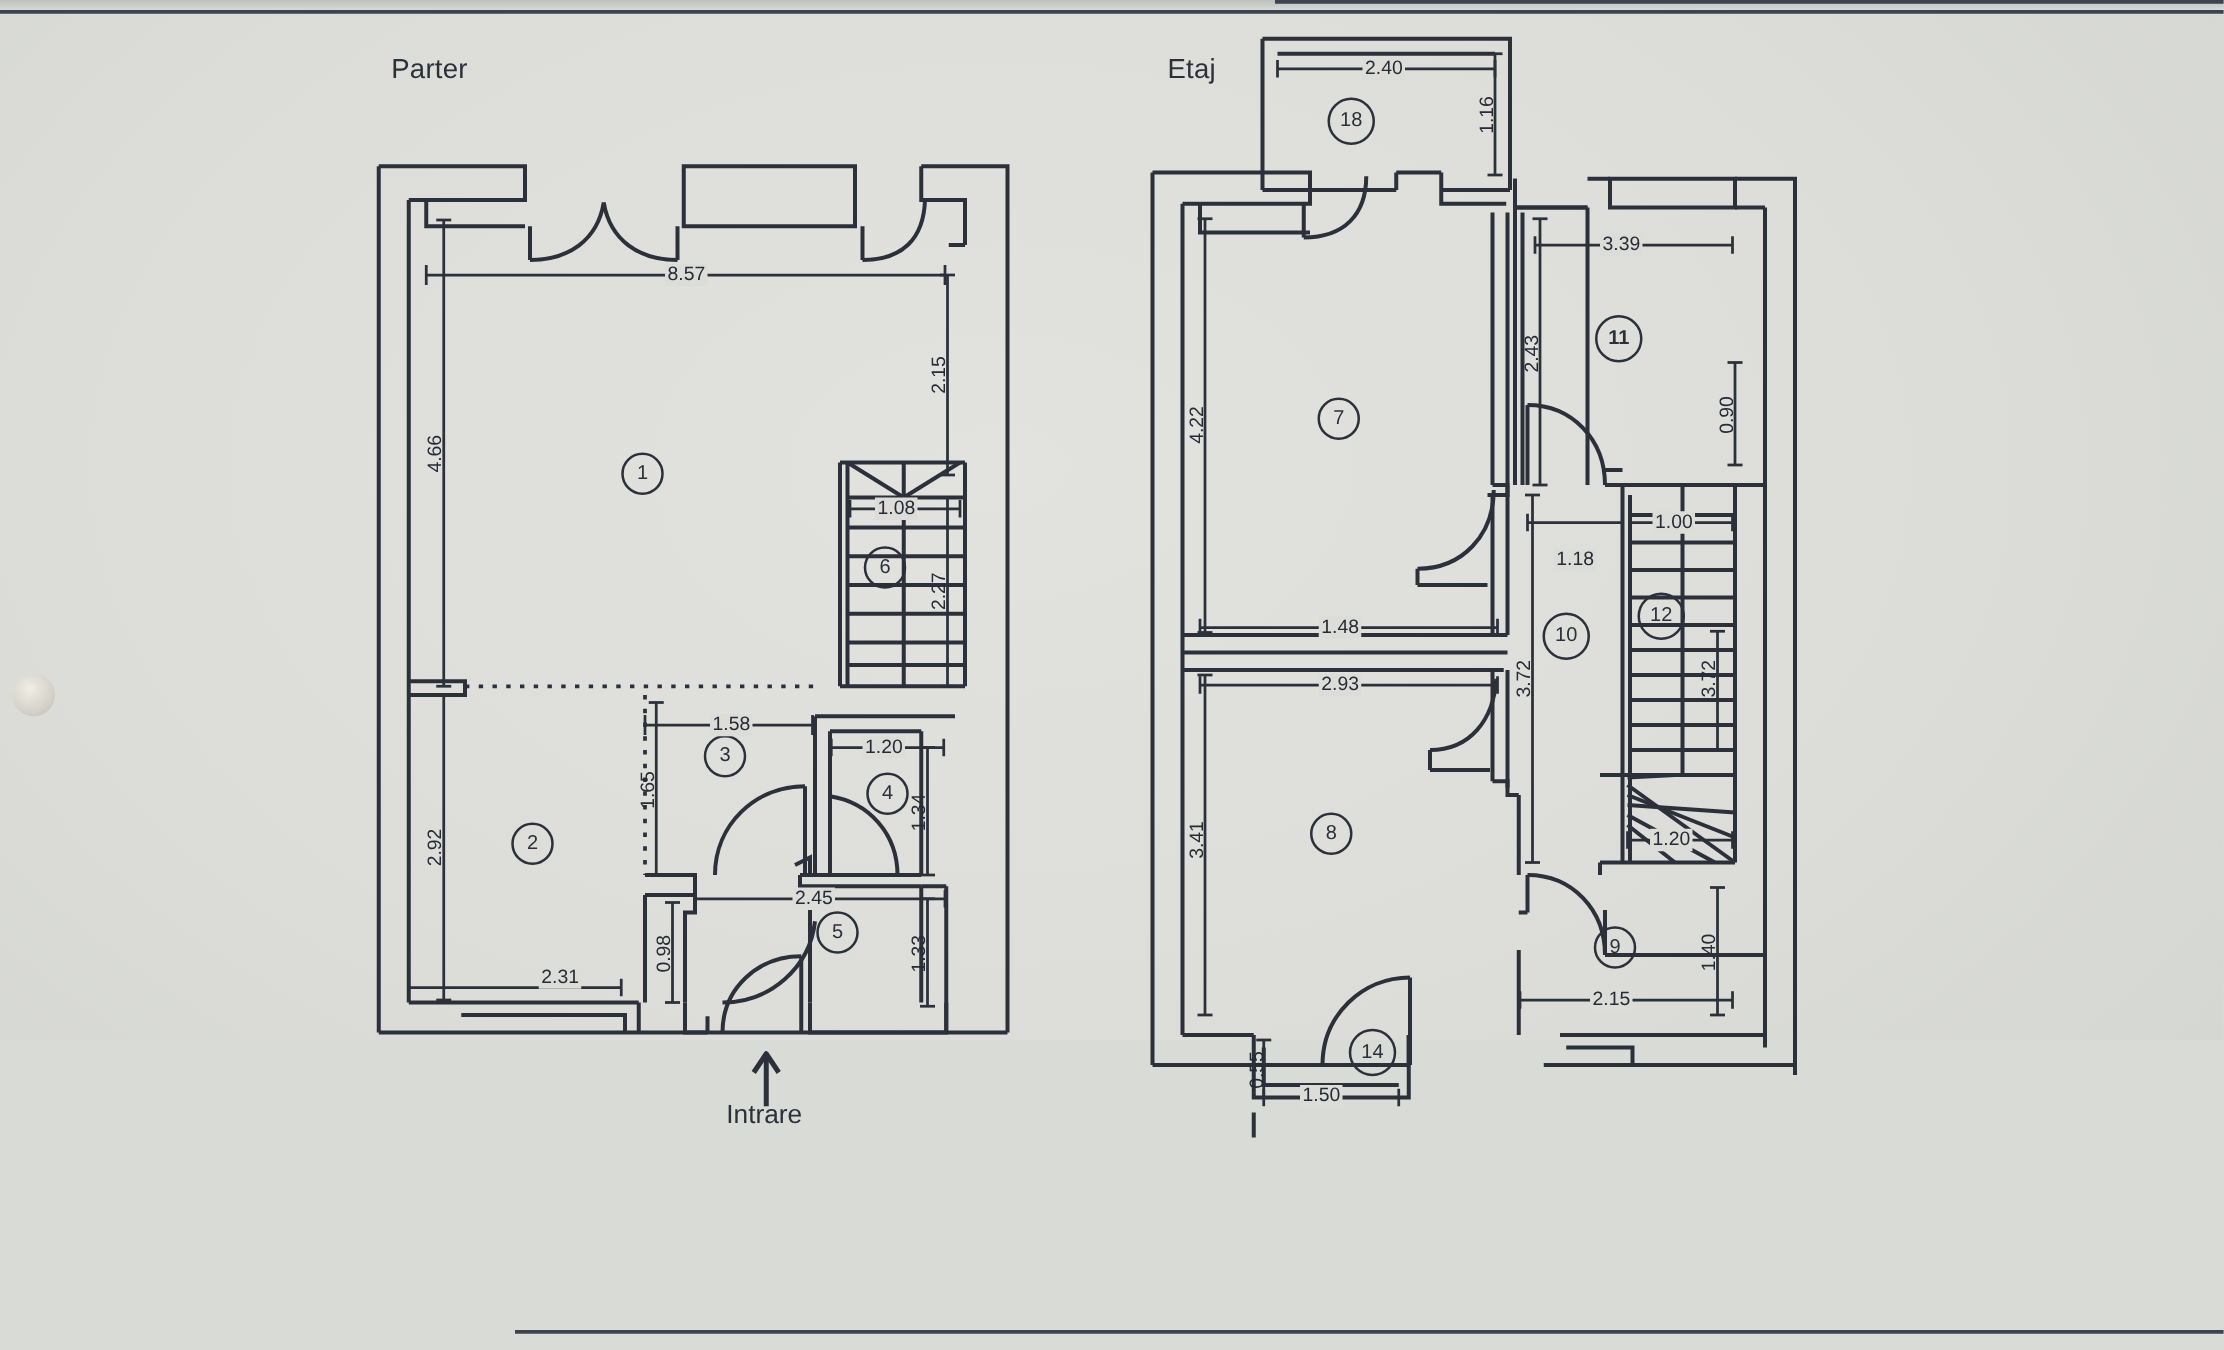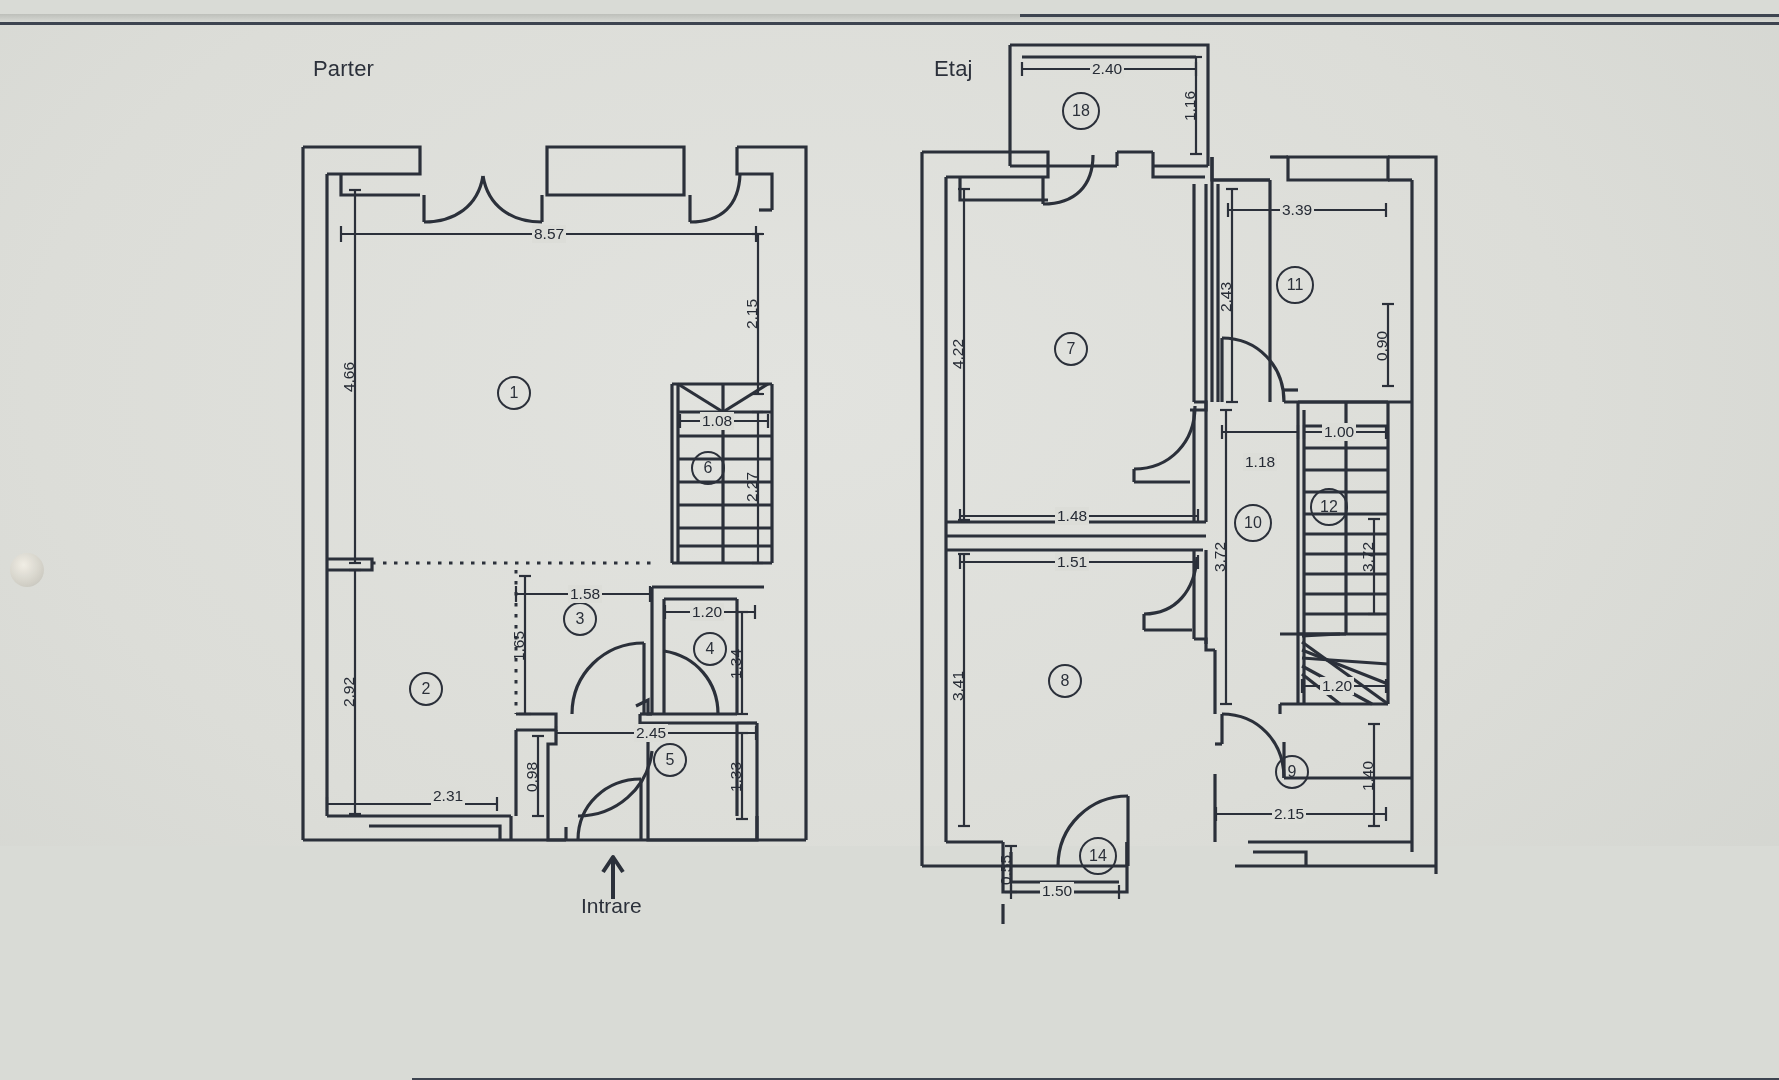--- a/index.html
+++ b/index.html
@@ -3,21 +3,21 @@
 <meta charset="utf-8">
 <style>
   html,body{margin:0;padding:0;}
   body{
     width:1779px;height:1080px;overflow:hidden;
     background:#d9dbd6;
     font-family:"Liberation Sans", sans-serif;
     position:relative;
   }
   #sheet{
-    position:absolute;left:0;top:14px;width:1779px;height:832px;
+    position:absolute;left:0;top:0;width:1779px;height:832px;
     background:
       radial-gradient(ellipse 1400px 900px at 45% 45%, #e2e3df 0%, #dcddd8 55%, #d2d4cf 100%);
   }
   #topband{left:0;top:0;width:1779px;height:8px;background:linear-gradient(#bdbfba,#d7d9d4);}
   #topline{position:absolute;left:0;top:8px;width:1779px;height:3px;background:#3d4450;}
   #topline2{position:absolute;left:1020px;top:0px;width:759px;height:3px;background:#3d4450;}
   #botline{position:absolute;left:412px;top:1064px;width:1367px;height:3px;background:#3d4450;}
   #blur-dot{
     position:absolute;left:10px;top:539px;width:34px;height:34px;border-radius:50%;
     background:radial-gradient(circle at 40% 35%,#f2efe6,#cfcdc4 70%,#b9b8b1);
@@ -405,35 +405,35 @@
   <div class="dim" style="left:395px;top:773px;background:#dcddd8;padding:0 2px;margin-left:36px;">2.31</div>
 
   <div id="intrare" style="left:581px;top:880px;">Intrare</div>
 
   <div class="ttl" style="left:934px;top:42px;">Etaj</div>
 
   <div class="rn" style="left:1054px;top:318px;">7</div>
   <div class="rn" style="left:1048px;top:650px;">8</div>
   <div class="rn" style="left:1275px;top:741px;">9</div>
   <div class="rn w" style="left:1234px;top:490px;">10</div>
-  <div class="rn w" style="left:1276px;top:252px;">11</div>
+  <div class="rn w" style="left:1276px;top:252px;font-weight:bold;">11</div>
   <div class="rn w" style="left:1310px;top:474px;">12</div>
   <div class="rn w" style="left:1062px;top:78px;">18</div>
   <div class="rn w" style="left:1079px;top:823px;">14</div>
 
   <div class="dim" style="left:1090px;top:46px;background:#dcddd8;padding:0 2px;">2.40</div>
   <div class="dim dimv" style="left:1190px;top:92px;transform:rotate(-90deg) translate(-50%,-50%);">1.16</div>
   <div class="dim" style="left:1280px;top:187px;background:#dcddd8;padding:0 2px;">3.39</div>
   <div class="dim dimv" style="left:1226px;top:283px;transform:rotate(-90deg) translate(-50%,-50%);">2.43</div>
   <div class="dim dimv" style="left:1382px;top:332px;transform:rotate(-90deg) translate(-50%,-50%);">0.90</div>
   <div class="dim dimv" style="left:958px;top:340px;transform:rotate(-90deg) translate(-50%,-50%);">4.22</div>
   <div class="dim" style="left:1243px;top:409px;background:#dcddd8;padding:0 2px;margin-top:30px;">1.18</div>
   <div class="dim" style="left:1322px;top:409px;background:#dcddd8;padding:0 2px;">1.00</div>
   <div class="dim" style="left:1055px;top:493px;background:#dcddd8;padding:0 2px;">1.48</div>
-  <div class="dim" style="left:1055px;top:539px;background:#dcddd8;padding:0 2px;">1.51</div>
+  <div class="dim" style="left:1055px;top:539px;background:#dcddd8;padding:0 2px;">2.93</div>
   <div class="dim dimv" style="left:1220px;top:543px;transform:rotate(-90deg) translate(-50%,-50%);">3.72</div>
   <div class="dim dimv" style="left:1368px;top:543px;transform:rotate(-90deg) translate(-50%,-50%);">3.72</div>
   <div class="dim dimv" style="left:958px;top:672px;transform:rotate(-90deg) translate(-50%,-50%);">3.41</div>
   <div class="dim" style="left:1320px;top:663px;background:#dcddd8;padding:0 2px;">1.20</div>
   <div class="dim" style="left:1272px;top:791px;background:#dcddd8;padding:0 2px;">2.15</div>
   <div class="dim dimv" style="left:1368px;top:762px;transform:rotate(-90deg) translate(-50%,-50%);">1.40</div>
   <div class="dim" style="left:1040px;top:868px;background:#dcddd8;padding:0 2px;">1.50</div>
   <div class="dim dimv" style="left:1006px;top:856px;transform:rotate(-90deg) translate(-50%,-50%);">0.55</div>
 
 </div>

